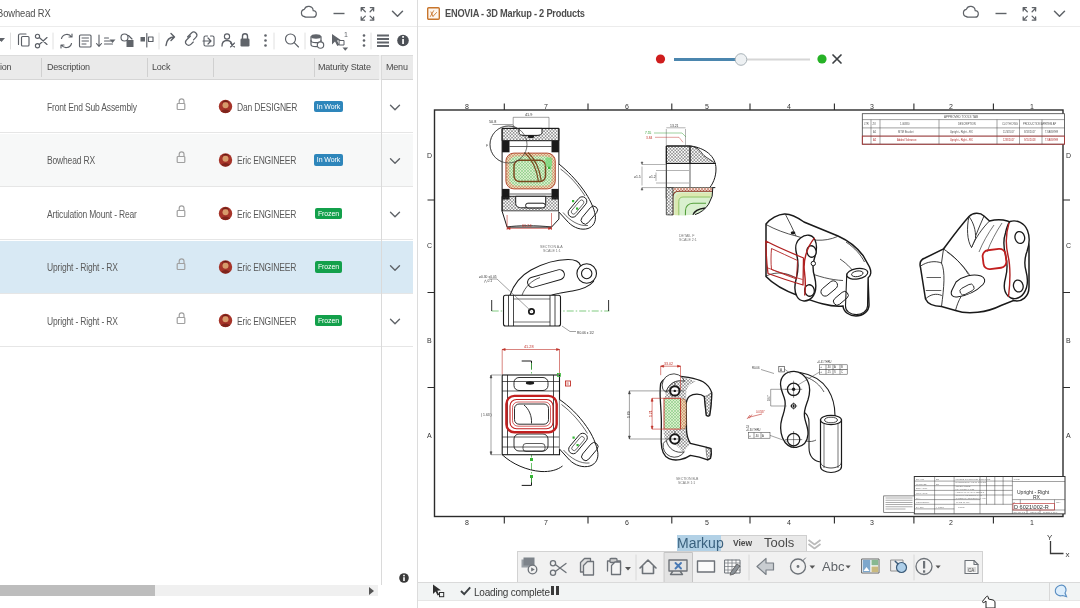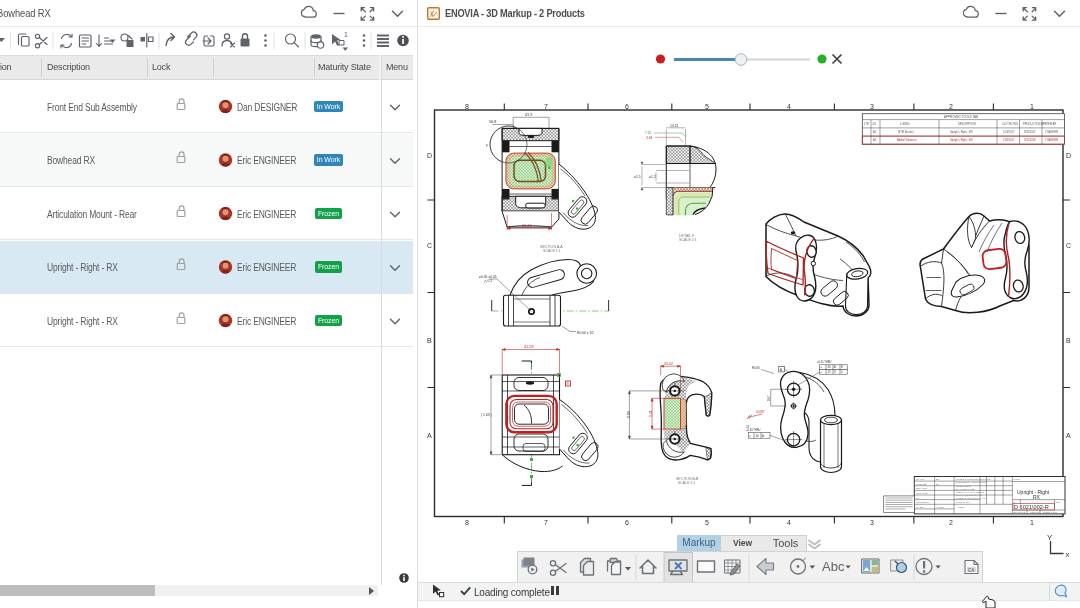--- a/index.html
+++ b/index.html
@@ -783,23 +783,23 @@
 </g>
 
 <g id="axes">
   <path d="M1050.5 541 v12.5 h13" fill="none" stroke="#3a3a3a" stroke-width="1.3"></path>
   <text x="1047" y="540" font-size="8" fill="#3a3a3a">Y</text>
   <text x="1065.5" y="556.5" font-size="8" fill="#3a3a3a">x</text>
 </g>
 </svg>
 
 <div class="abs" style="left:677px;top:535px;width:130px;height:16px;background:#e9e9e9;border:1px solid #cfcfcf;border-bottom:none;"></div>
-<div class="abs" style="left:677px;top:535px;width:44px;height:16px;background:#b2d1e6;color:#3a617e;font-size:10px;text-align:center;line-height:16px;">Markup</div>
+<div class="abs" style="left:677px;top:535px;width:44px;height:16px;background:#b2d1e6;color:#3a617e;font-size:14px;text-align:center;line-height:16px;">Markup</div>
 <div class="abs" style="left:721px;top:535px;width:43px;height:16px;color:#4a4a4a;font-size:8.5px;text-align:center;line-height:16px;font-weight:bold;">View</div>
-<div class="abs" style="left:764px;top:535px;width:43px;height:16px;color:#4a4a4a;font-size:11px;text-align:center;line-height:16px;">Tools</div>
+<div class="abs" style="left:764px;top:535px;width:43px;height:16px;color:#4a4a4a;font-size:13px;text-align:left;line-height:16px;">Tools</div>
 <svg class="abs" style="left:806px;top:538px;" width="17" height="13" viewBox="0 0 17 13">
   <path d="M2.5 2 l6 4.5 L14.5 2 M2.5 6 l6 4.5 L14.5 6" stroke="#bbbbbb" stroke-width="1.7" fill="none" stroke-linejoin="round"></path>
 </svg>
 
 <div class="abs" style="left:517px;top:551px;width:466px;height:33px;background:#f1f1f1;border:1px solid #d2d2d2;"></div>
 <svg class="abs" style="left:517px;top:551px;" width="466" height="33" viewBox="0 0 466 33" id="btb">
 <g stroke="#6d7278" stroke-width="1.3" fill="none" stroke-linecap="round" stroke-linejoin="round">
 
   <rect x="147.5" y="1.5" width="28" height="30" fill="#e3e3e3" stroke="#c4c4c4" stroke-width="1"></rect>
 

